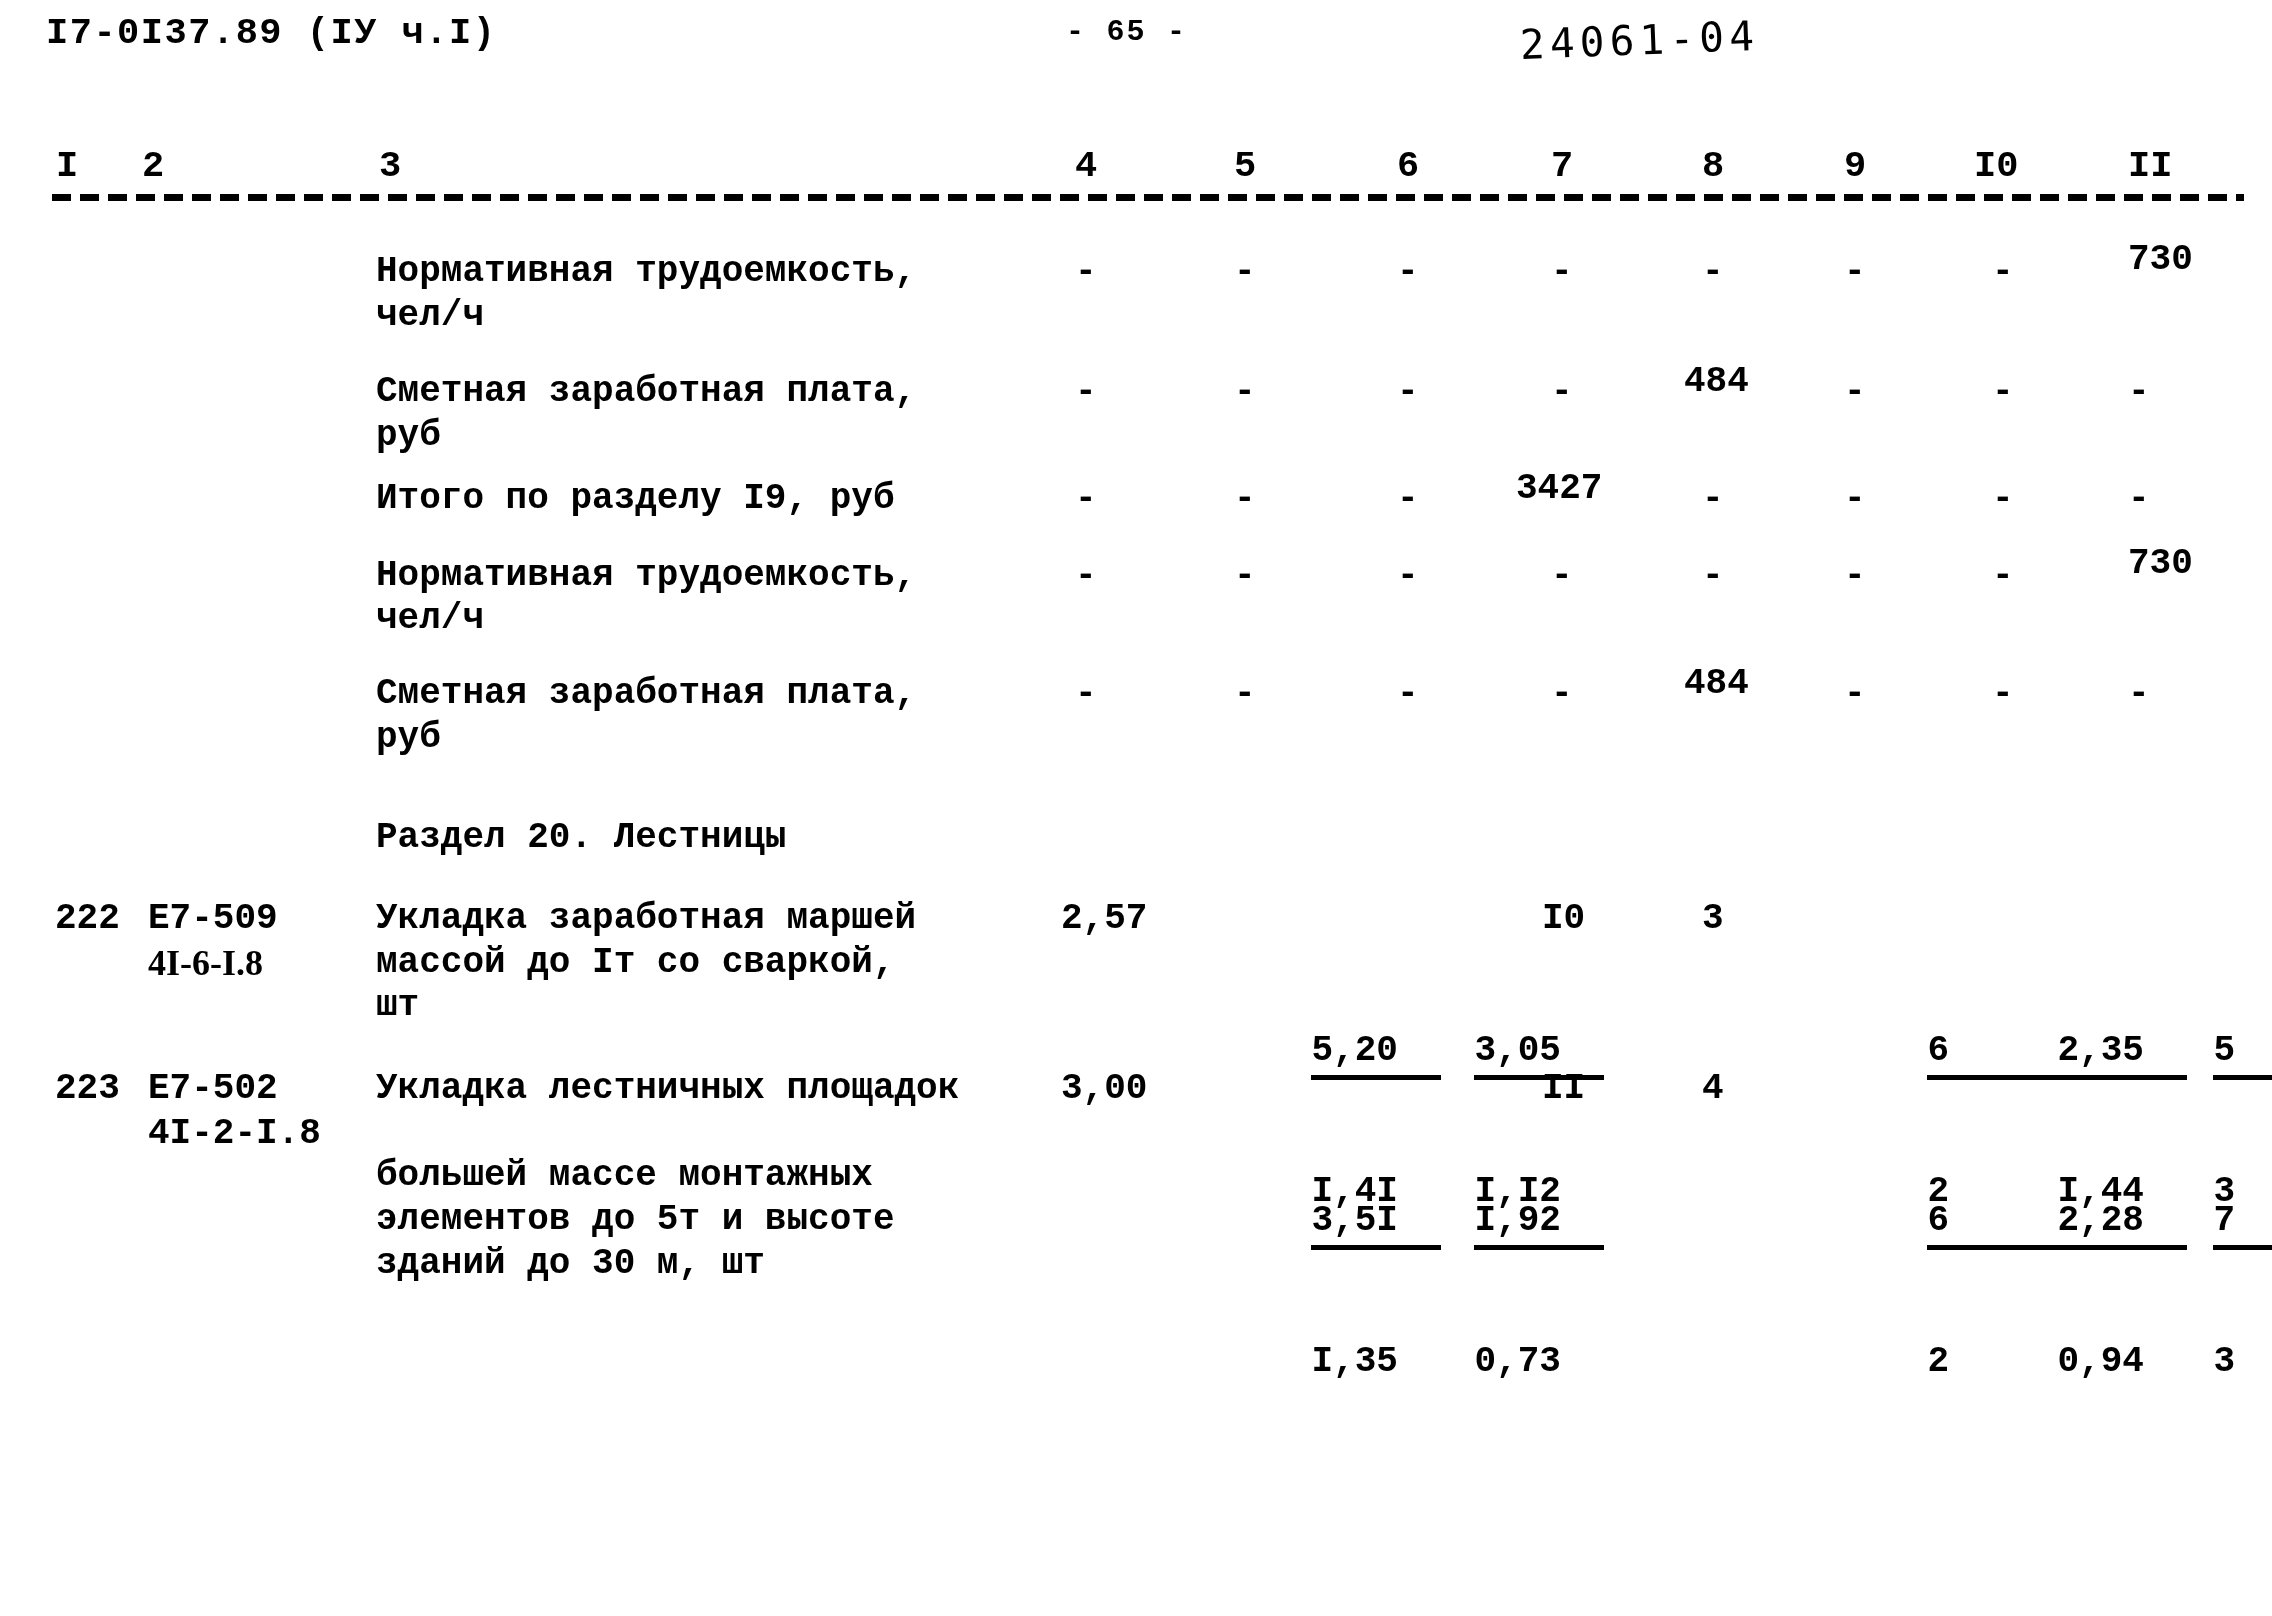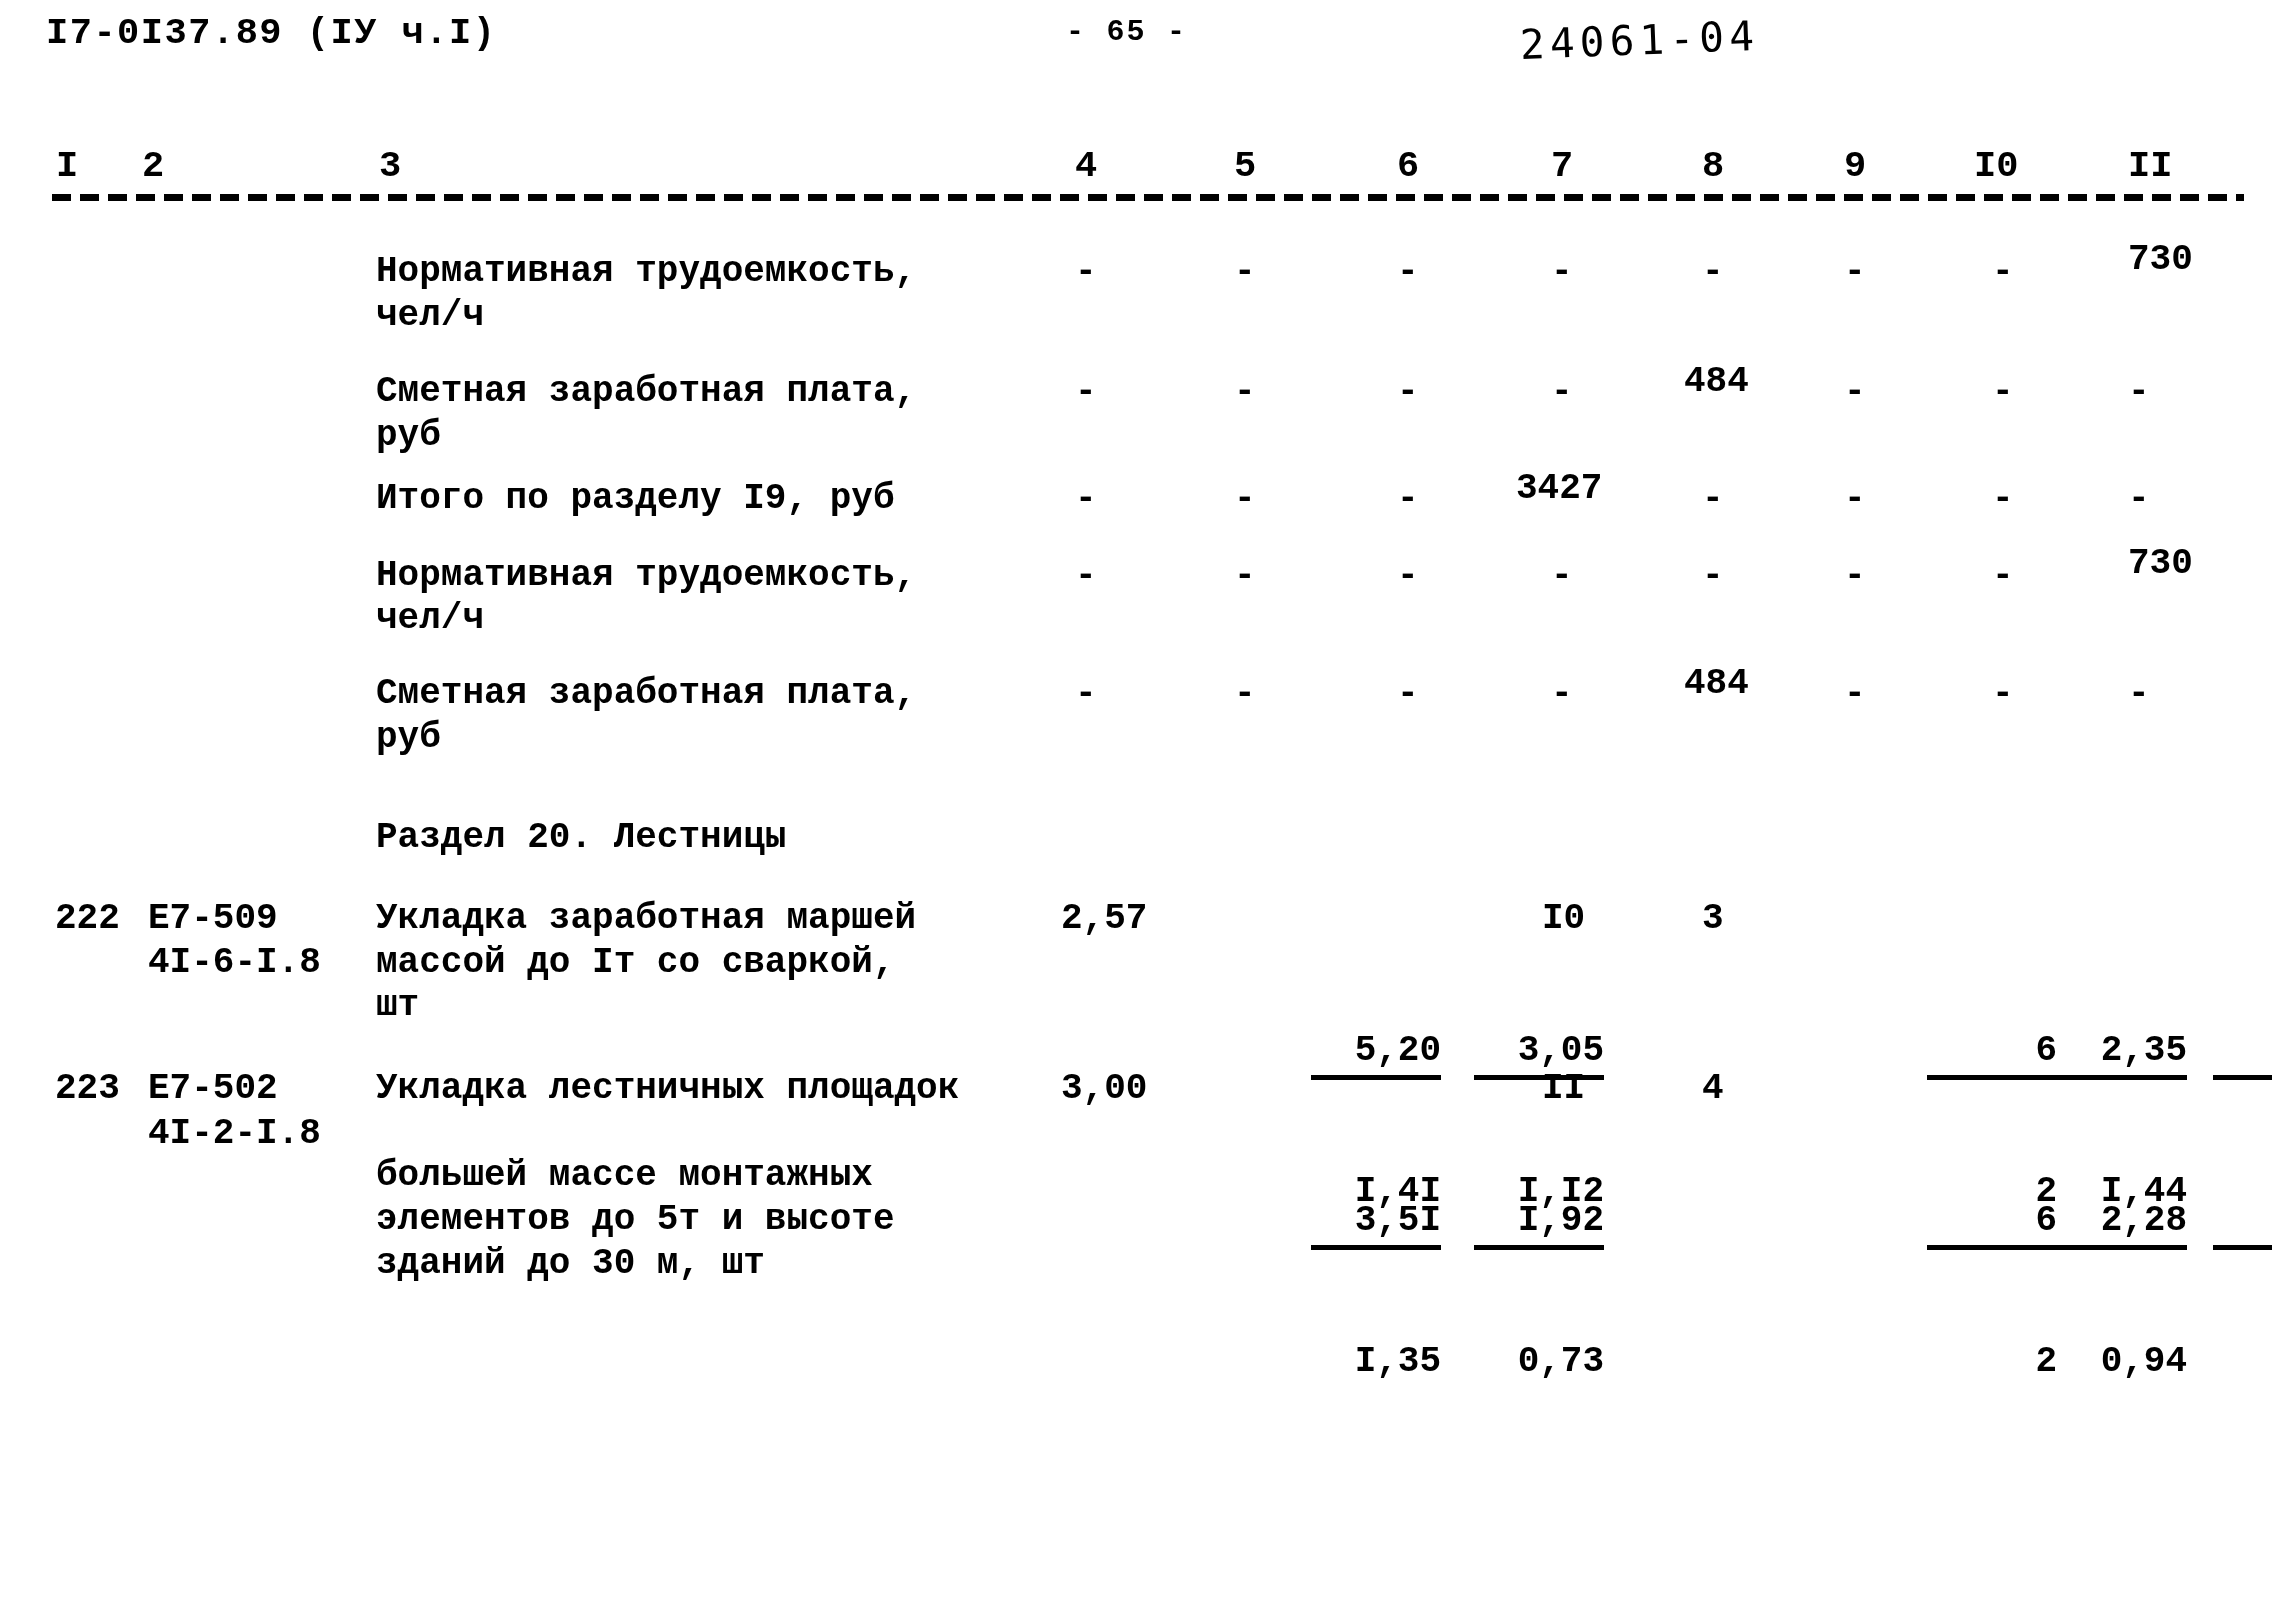--- a/index.html
+++ b/index.html
@@ -82,21 +82,21 @@
   .desc {
     font-size: 36px;
     font-family: "Liberation Mono", "DejaVu Sans Mono", monospace;
     font-weight: 700;
     line-height: 44px;
     letter-spacing: 0px;
   }
   .num { text-align: left; }
 
   
-  .frac { display: inline-block; text-align: right; line-height: 44px; }
+  .frac { display: inline-block; text-align: left; line-height: 44px; }
   .frac .top {
     display: block;
     border-bottom: 5.2px solid #000;
     padding-bottom: 1.5px;
   }
   .frac .bot { display: block; padding-top: 2.2px; }
 
   .code-col { font-size: 36px; font-family:"Liberation Mono","DejaVu Sans Mono",monospace; font-weight:700; line-height:44px; }
 </style>
 </head>
@@ -173,21 +173,21 @@
   <div class="abs cell num" style="left:1551px; top:672px;">-</div>
   <div class="abs cell num" style="left:1684px; top:662px;">484</div>
   <div class="abs cell num" style="left:1844px; top:672px;">-</div>
   <div class="abs cell num" style="left:1992px; top:672px;">-</div>
   <div class="abs cell num" style="left:2128px; top:672px;">-</div>
 
   <div class="abs desc" style="left:376px; top:816px;">Раздел 20. Лестницы</div>
 
   <div class="abs code-col" style="left:55px;  top:897px;">222</div>
   <div class="abs code-col" style="left:148px; top:897px;">Е7-509</div>
-  <div class="abs code-col" style="left:148px; top:941px;">4I-6-I.8</div>
+  <div class="abs code-col" style="left:148px; top:941px;font-family:Liberation Serif, serif;">4I-6-I.8</div>
 
   <div class="abs desc" style="left:376px; top:897px;">Укладка заработная маршей</div>
   <div class="abs desc" style="left:376px; top:941px;">массой до Iт со сваркой,</div>
   <div class="abs desc" style="left:376px; top:984px;">шт</div>
 
   <div class="abs cell num" style="left:1061px; top:897px;">2,57</div>
 
   <div class="abs cell" style="left:1225px; top:897px;">
     <span class="frac">
       <span class="top">5,20</span>

